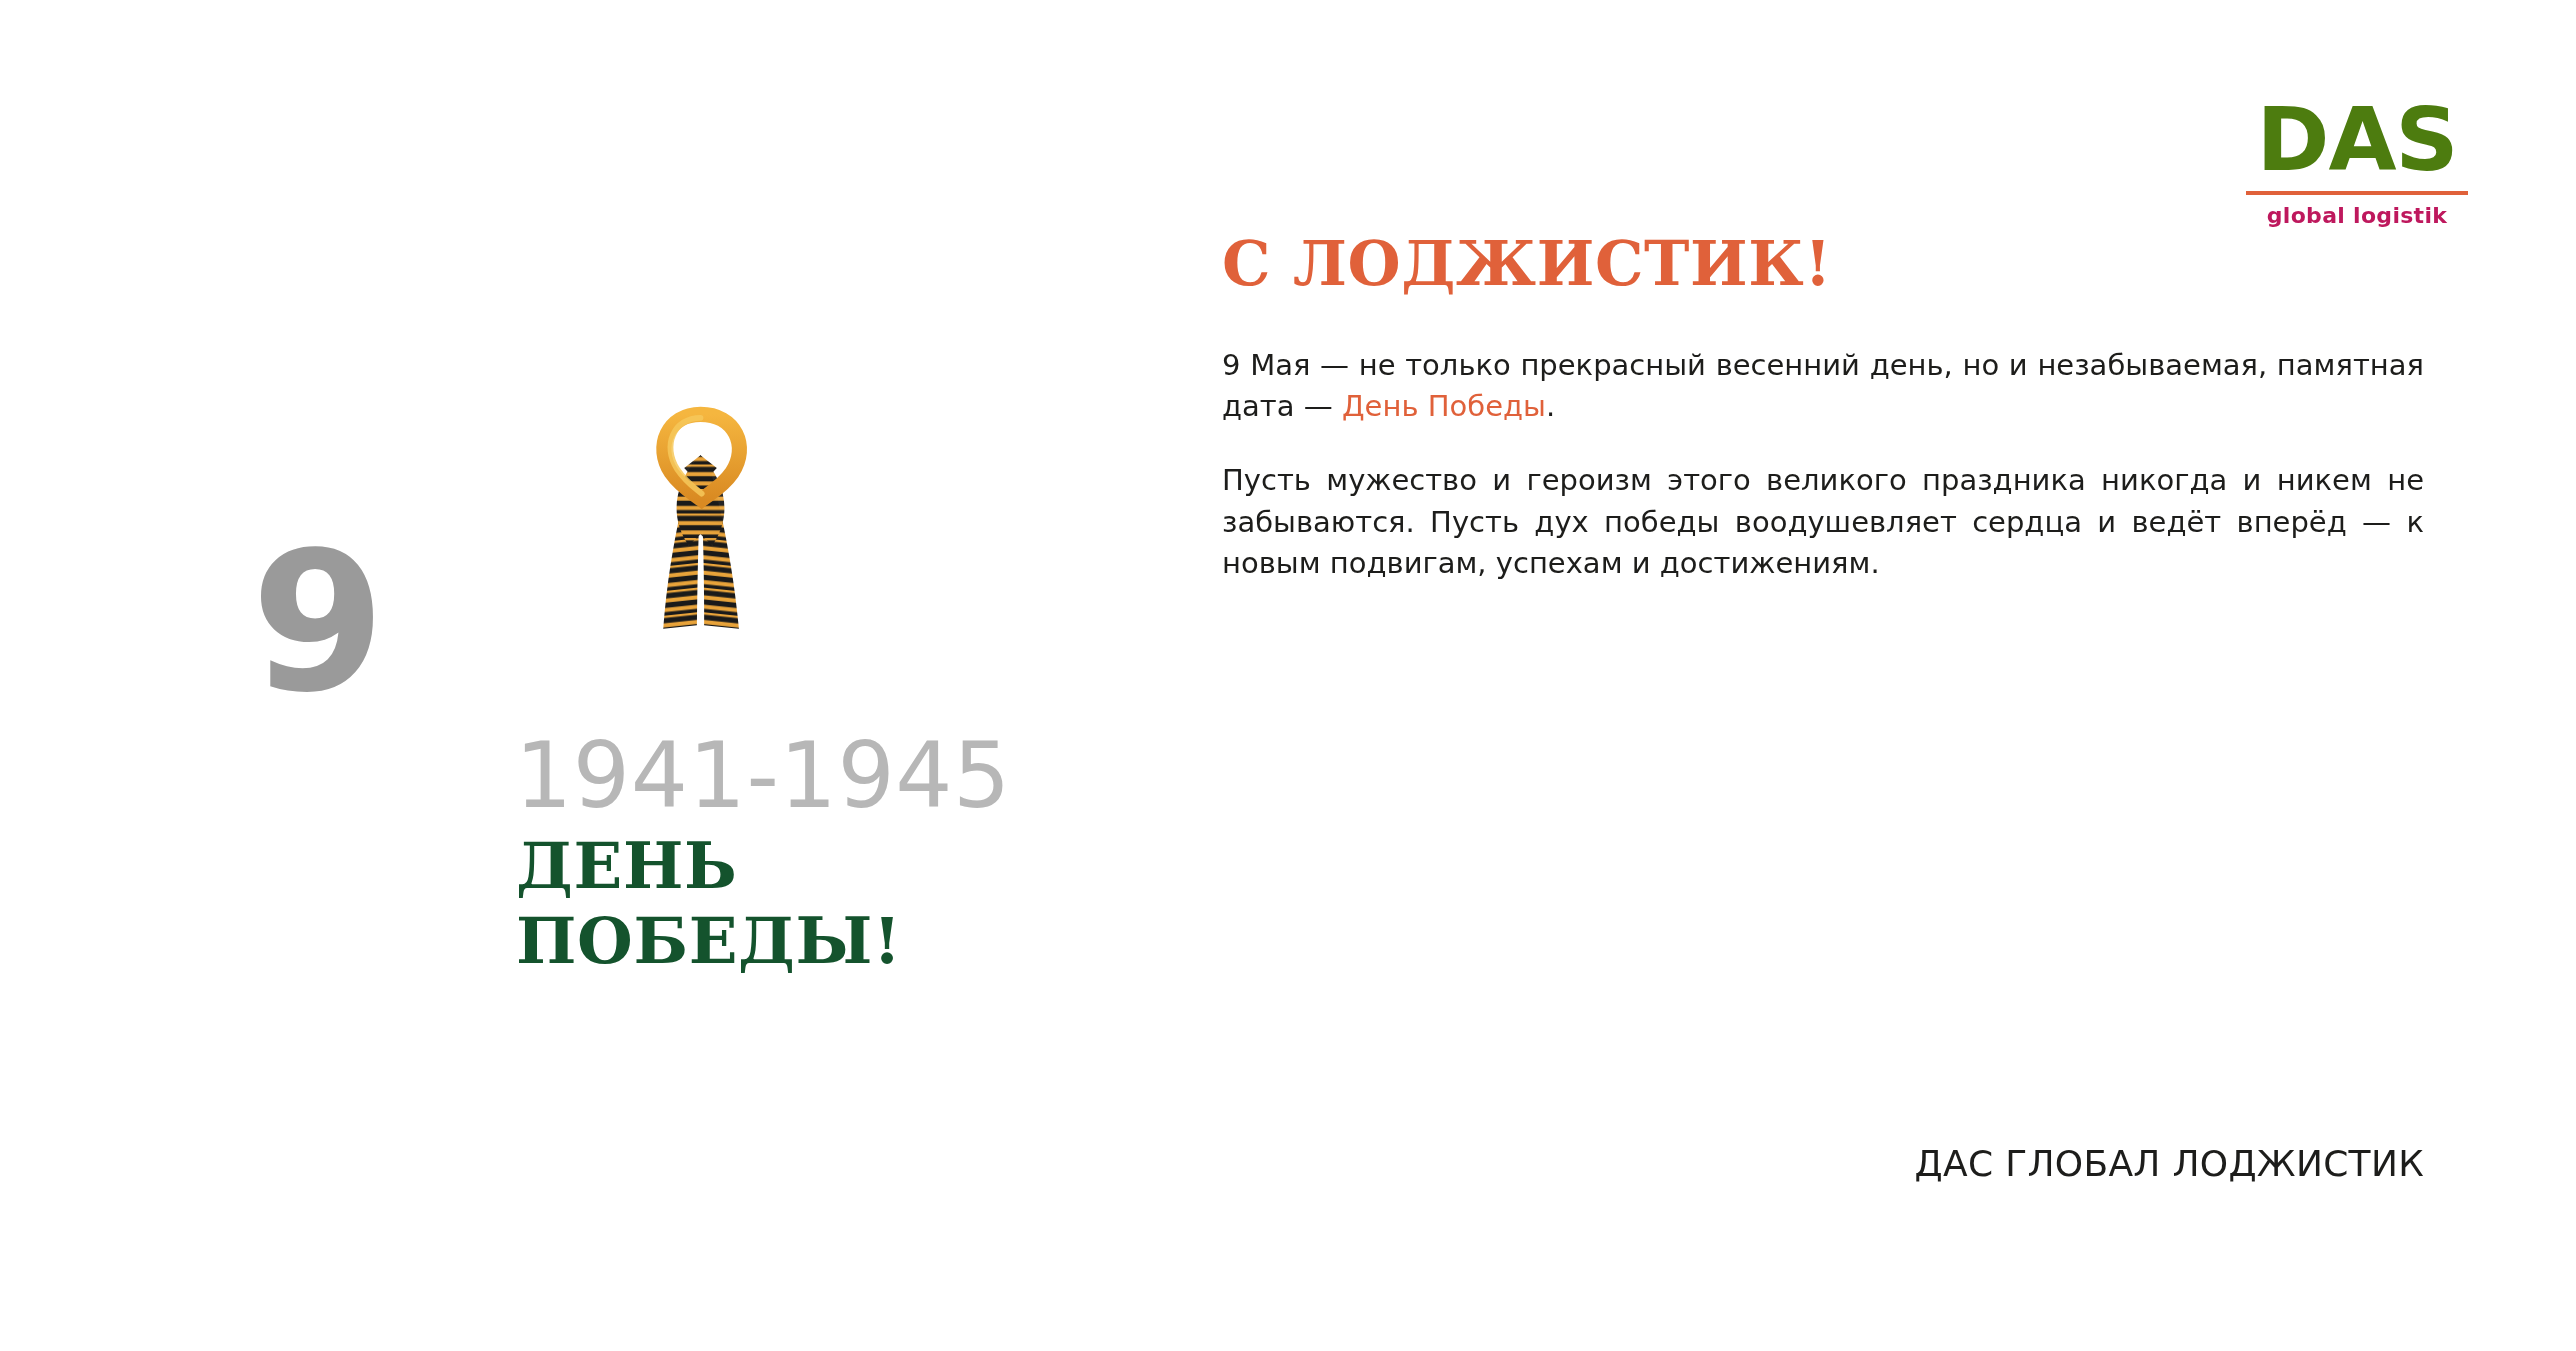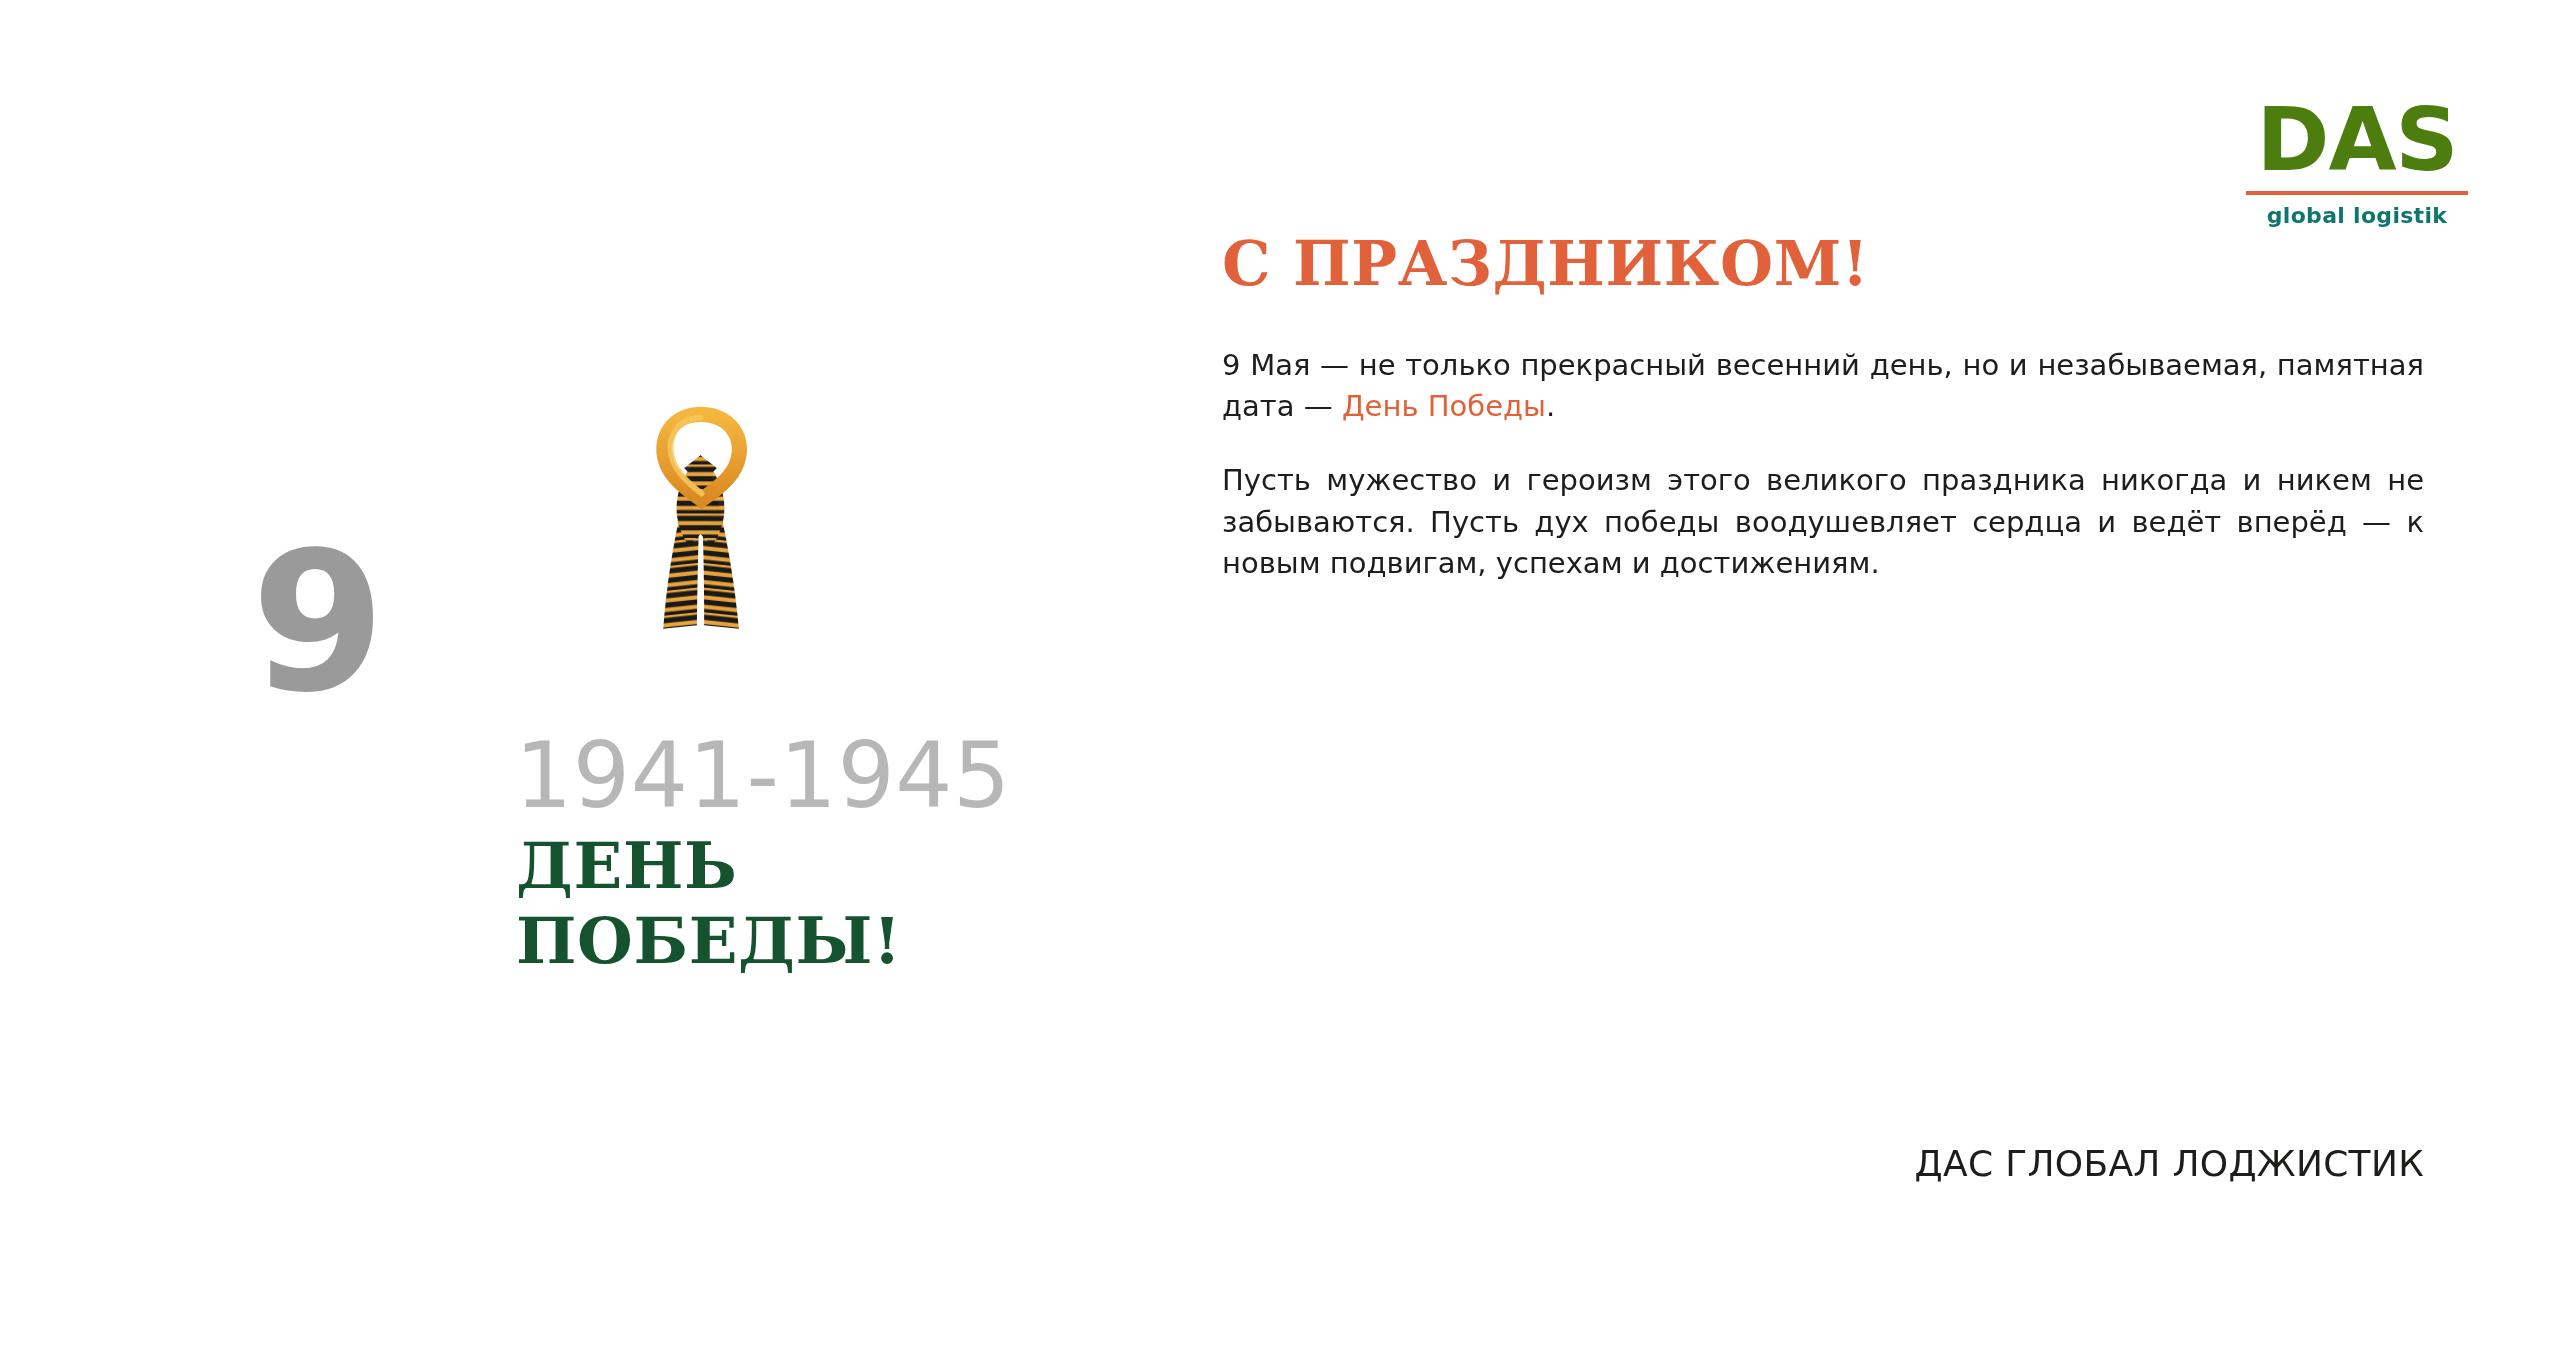--- a/index.html
+++ b/index.html
@@ -102,21 +102,21 @@
   .logo-rule {
     width: 100%;
     height: 4.1px;
     background: #e0613a;
     margin: 7px 0 8.2px 0;
   }
   .logo-sub {
     font-family: "DejaVu Sans", sans-serif;
     font-size: 22px;
     font-weight: 700;
-    color: #0f766e;
+    color: #be185d;
     letter-spacing: 0.3px;
   }
 
   
   .content {
     position: absolute;
     left: 1222px;
     top: 228px;
     width: 1202px;
   }
@@ -197,21 +197,21 @@
   <div class="victory-day">ДЕНЬ ПОБЕДЫ!</div>
 </div>
 
 <div class="logo">
   <div class="logo-das">DAS</div>
   <div class="logo-rule"></div>
   <div class="logo-sub">global logistik</div>
 </div>
 
 <div class="content">
-  <h1 class="headline">С ПРАЗДНИКОМ!</h1>
+  <h1 class="headline">С ЛОДЖИСТИК!</h1>
 
   <p class="para">
     <span>9 Мая — не только прекрасный весенний день, но и незабываемая, памятная дата — </span><span class="accent">День Победы</span><span>.</span>
   </p>
 
 
   <p class="para">Пусть мужество и героизм этого великого праздника никогда и никем не забываются. Пусть дух победы воодушевляет сердца и ведёт вперёд — к новым подвигам, успехам и достижениям.</p>
 
 </div>
 

